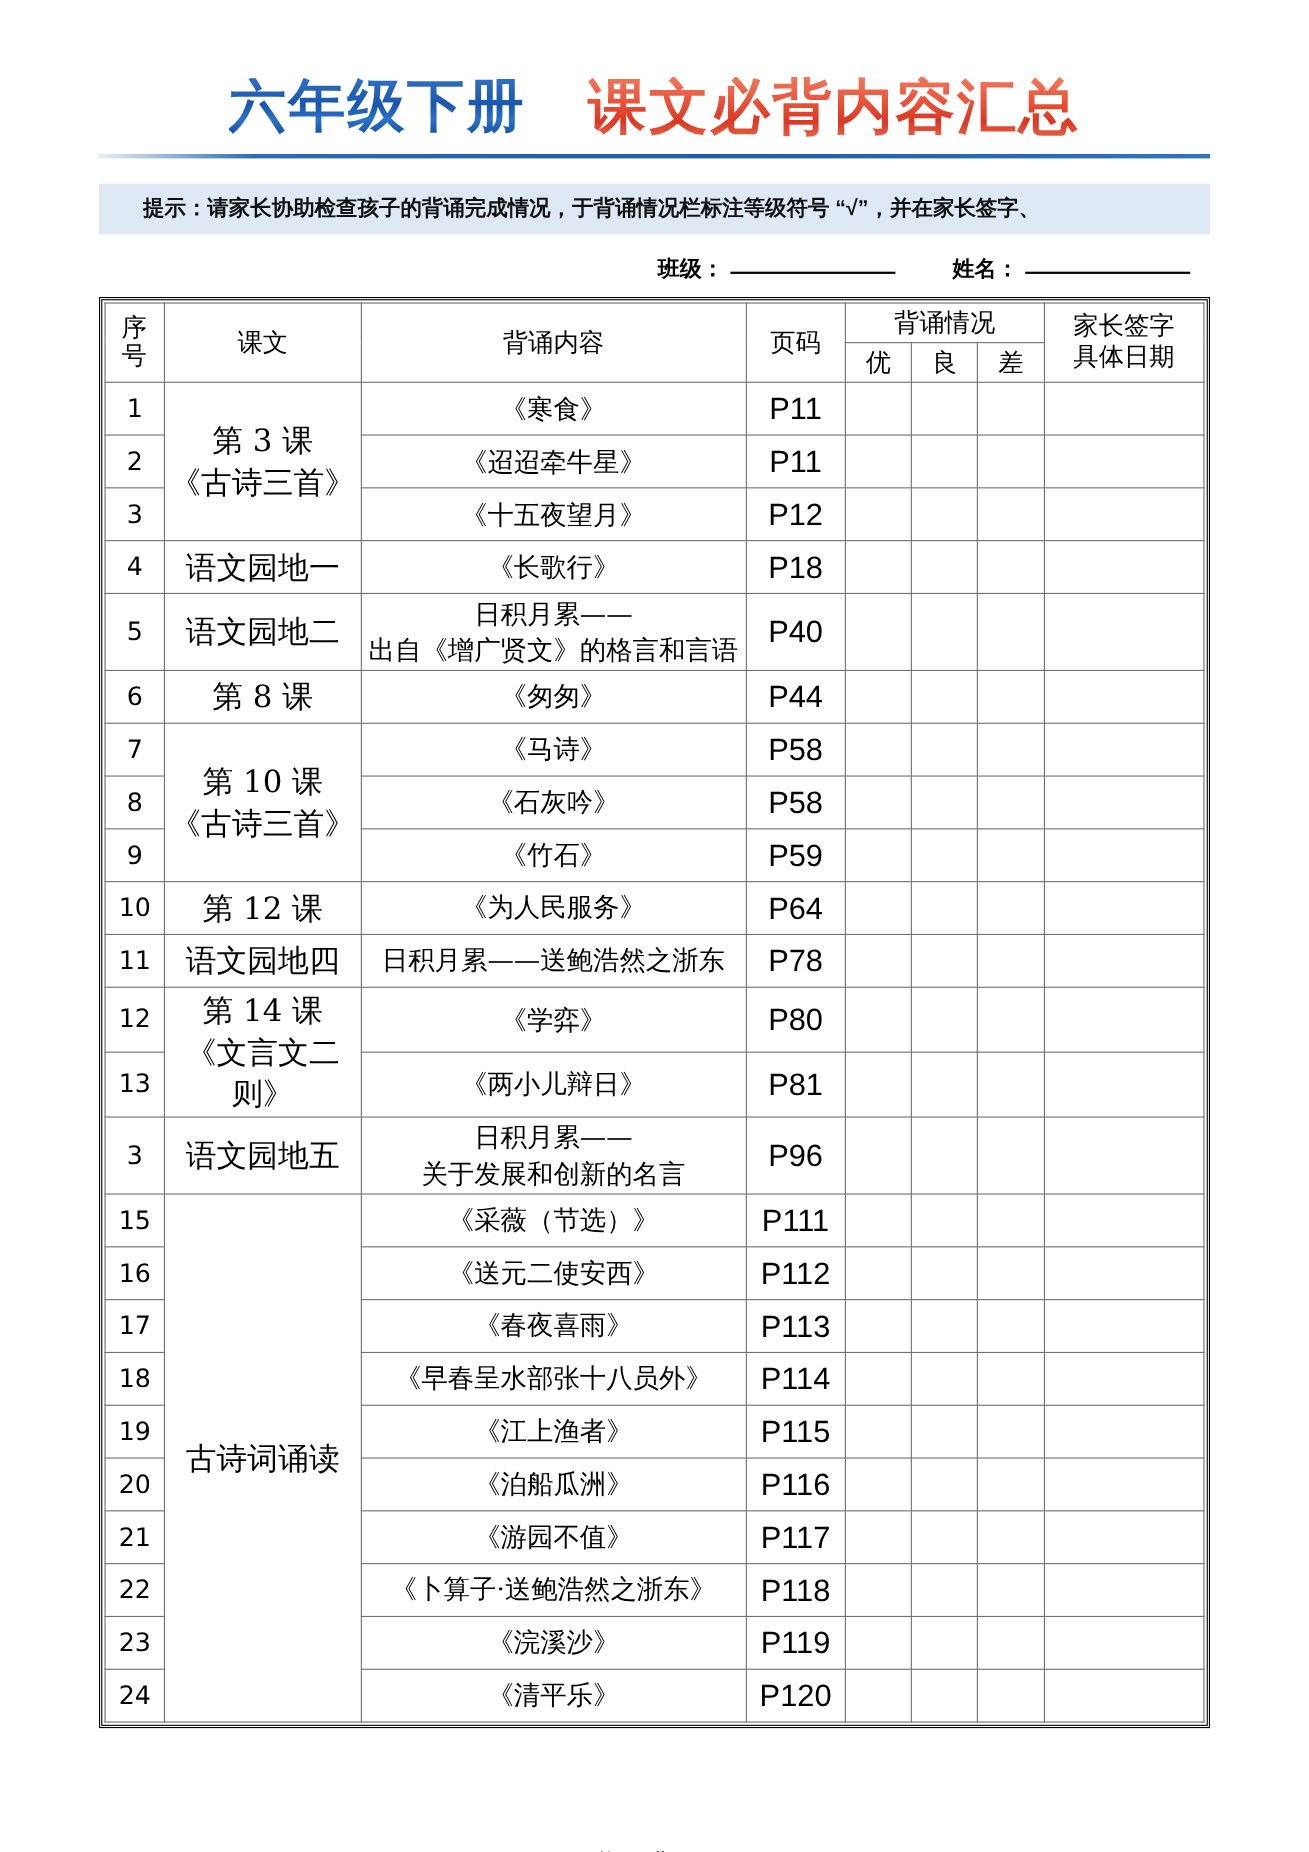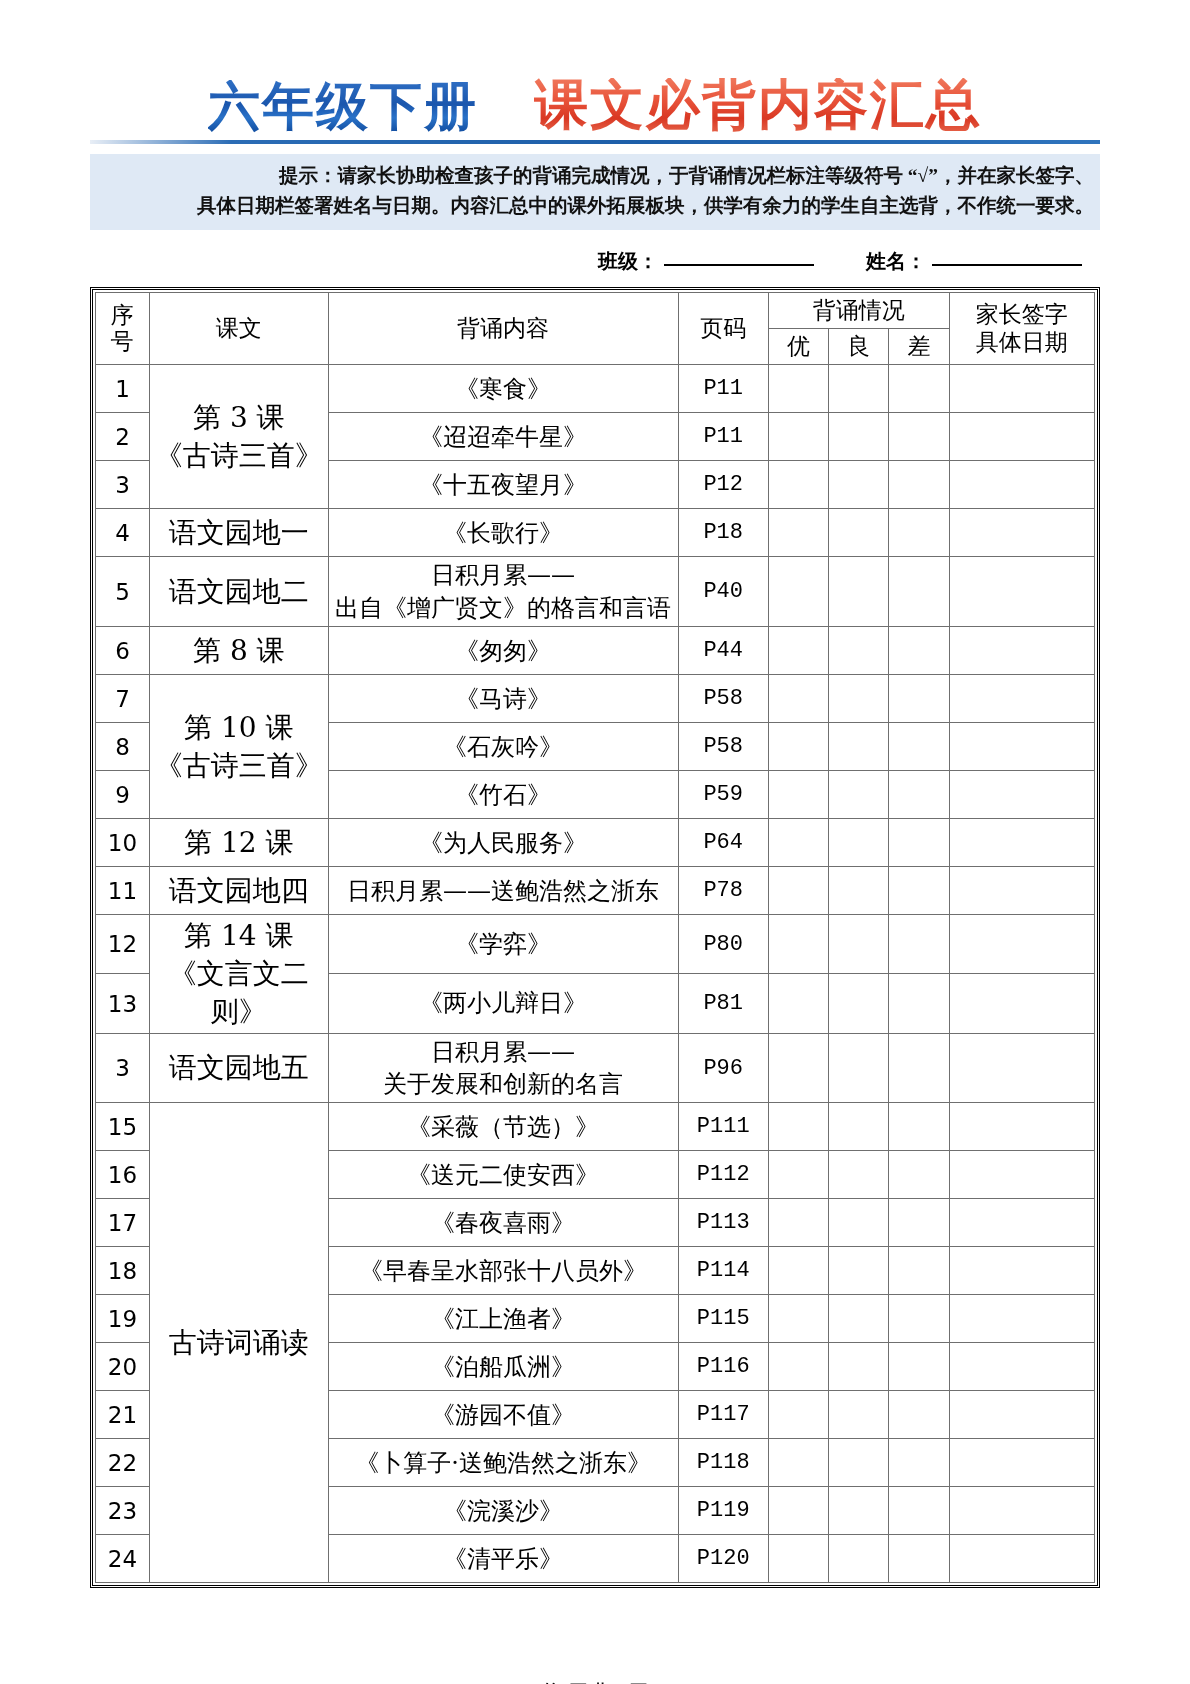--- a/index.html
+++ b/index.html
@@ -22,21 +22,21 @@
     position: relative;
     box-sizing: border-box;
     padding: 0 90px;
   }
 
   
   .title-row {
     margin-top: 62px;
     height: 72px;
     display: flex;
-    align-items: flex-end;
+    align-items: center;
     justify-content: center;
     gap: 56px;
     white-space: nowrap;
   }
   .title-blue {
     font-family: "DejaVu Sans", sans-serif;
     font-size: 52px;
     font-weight: bold;
     letter-spacing: 2px;
     background: linear-gradient(180deg, #2f6fc4 0%, #1a56ad 45%, #2a72c8 70%, #0f4a9c 100%);
@@ -62,29 +62,28 @@
     text-decoration: underline;
   }
   .title-rule {
     height: 4px;
     margin-top: 6px;
     background: linear-gradient(90deg, #e8eef6 0%, #2b6cb5 14%, #1d5ea8 55%, #2f74bd 100%);
   }
 
   
   .tip-box {
-    margin-top: 10px;
+    margin-top: 23px;
     background: #dfe9f5;
     padding: 7px 6px 9px 6px;
     font-size: 19.5px;
     line-height: 1.55;
     color: #111;
-    font-family: Liberation Serif, serif;
+    font-family: Liberation Sans, sans-serif;
     font-weight: 600;
-    text-align: right;
   }
   .tip-line1 { text-indent: 34px; }
   .tip-line2 { }
 
   
   .meta-row {
     margin-top: 18px;
     display: flex;
     justify-content: flex-end;
     align-items: baseline;
@@ -161,22 +160,22 @@
   }
   td.lesson {
     font-size: 28px;
     line-height: 1.35;
   }
   td.content {
     font-size: 24px;
     line-height: 1.35;
   }
   td.pageno {
-    font-family: Liberation Mono, monospace;
-    font-size: 22px;
+    font-family: Liberation Sans, sans-serif;
+    font-size: 28px;
   }
   td.blank { }
 
   .row-h { height: 48px; }
   .row-h2 { height: 62px; }
 
   
   .footer {
     position: absolute;
     left: 0;
@@ -195,21 +194,20 @@
 <div class="page">
 
   <div class="title-row">
     <span class="title-blue">六年级下册</span>
     <span class="title-red">课文必背内容汇总</span>
   </div>
   <div class="title-rule"></div>
 
   <div class="tip-box">
     <div class="tip-line1">提示：请家长协助检查孩子的背诵完成情况，于背诵情况栏标注等级符号 “√”，并在家长签字、</div>
-    <div class="tip-line2">具体日期栏签署姓名与日期。内容汇总中的课外拓展板块，供学有余力的学生自主选背，不作统一要求。</div>
   </div>
 
   <div class="meta-row">
     <div class="meta-item">
       <span class="meta-label">班级：</span>
       <span class="meta-blank"></span>
     </div>
     <div class="meta-item">
       <span class="meta-label">姓名：</span>
       <span class="meta-blank"></span>

